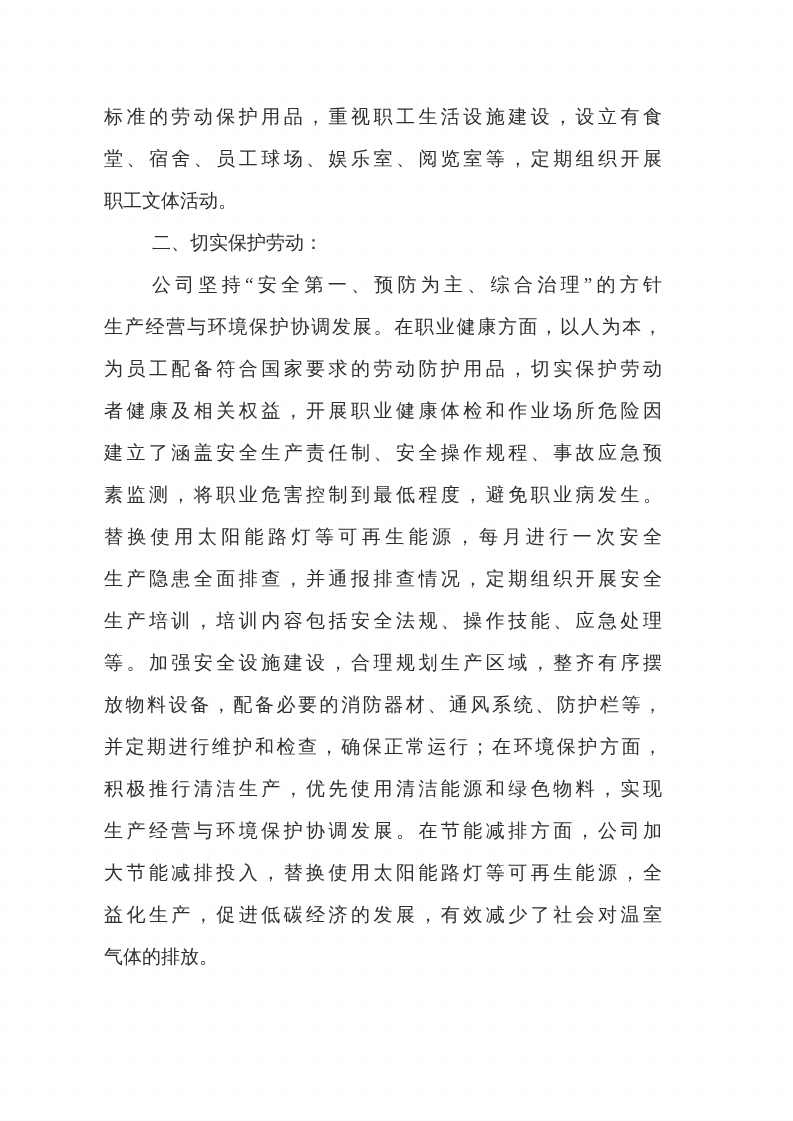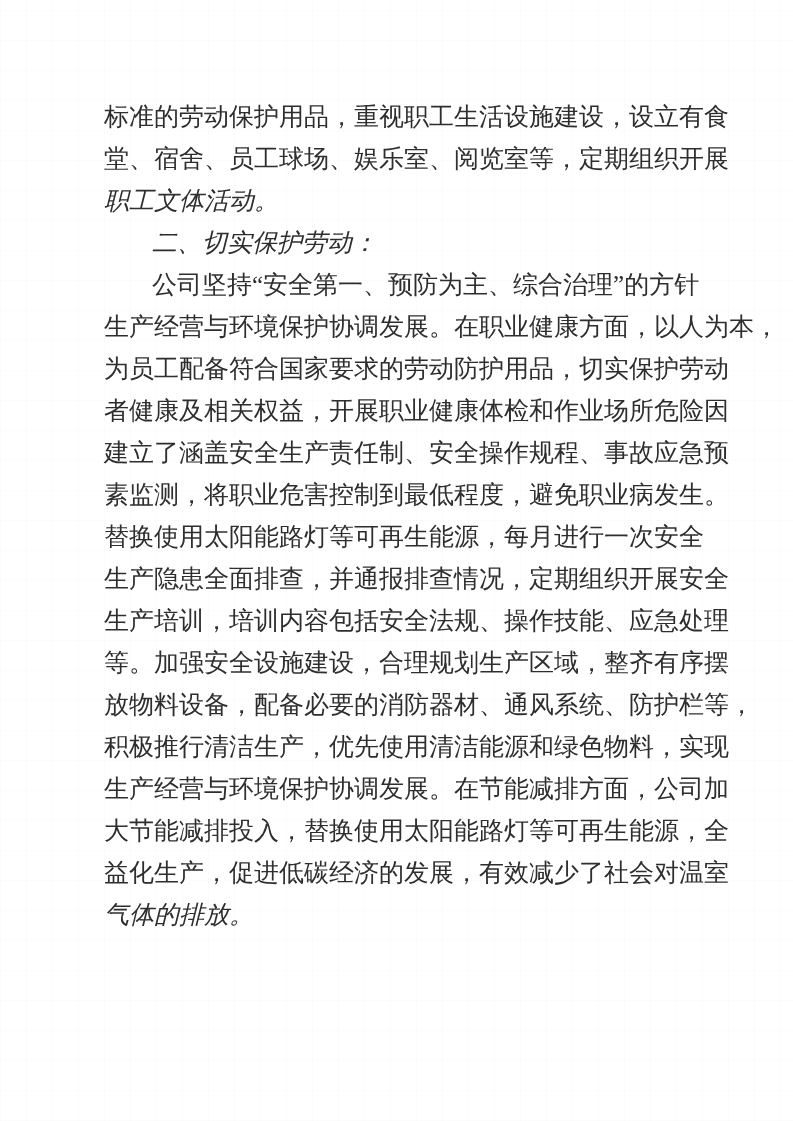--- a/index.html
+++ b/index.html
@@ -27,32 +27,31 @@
   .text-block {
     position: absolute;
     left: 104px;
     top: 96px;
     width: 558px;
     color: #2e2e2e;
   }
   .line {
     height: 42px;
     line-height: 42px;
-    font-size: 25px;
+    font-size: 19px;
     white-space: nowrap;
     text-align: justify;
     
     text-align-last: justify;
     font-weight: 400;
     letter-spacing: 0;
   }
   .line.short {
     text-align: left;
     text-align-last: left;
-    font-style: italic;
   }
   .line.indent {
     text-indent: 48px;
   }
 </style>
 </head>
 <body>
 
 <div class="page">
   <div class="scan-texture"></div>
@@ -65,19 +64,20 @@
       <div class="line">生产经营与环境保护协调发展。在职业健康方面，以人为本，</div>
       <div class="line">为员工配备符合国家要求的劳动防护用品，切实保护劳动</div>
       <div class="line">者健康及相关权益，开展职业健康体检和作业场所危险因</div>
       <div class="line">建立了涵盖安全生产责任制、安全操作规程、事故应急预</div>
       <div class="line">素监测，将职业危害控制到最低程度，避免职业病发生。</div>
       <div class="line">替换使用太阳能路灯等可再生能源，每月进行一次安全</div>
       <div class="line">生产隐患全面排查，并通报排查情况，定期组织开展安全</div>
       <div class="line">生产培训，培训内容包括安全法规、操作技能、应急处理</div>
       <div class="line">等。加强安全设施建设，合理规划生产区域，整齐有序摆</div>
       <div class="line">放物料设备，配备必要的消防器材、通风系统、防护栏等，</div>
+      <div class="line">并定期进行维护和检查，确保正常运行；在环境保护方面，</div>
       <div class="line">积极推行清洁生产，优先使用清洁能源和绿色物料，实现</div>
       <div class="line">生产经营与环境保护协调发展。在节能减排方面，公司加</div>
       <div class="line">大节能减排投入，替换使用太阳能路灯等可再生能源，全</div>
       <div class="line">益化生产，促进低碳经济的发展，有效减少了社会对温室</div>
       <div class="line short">气体的排放。</div>
     </div>
 </div>
 
 </body></html>

